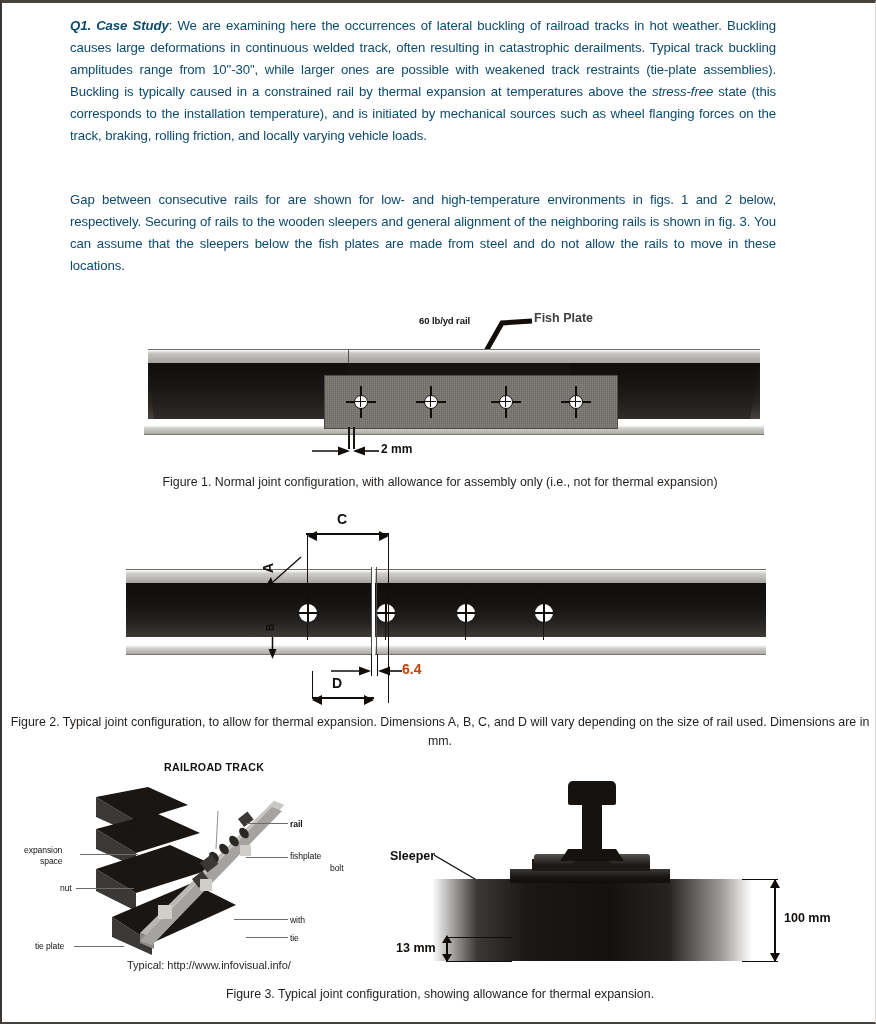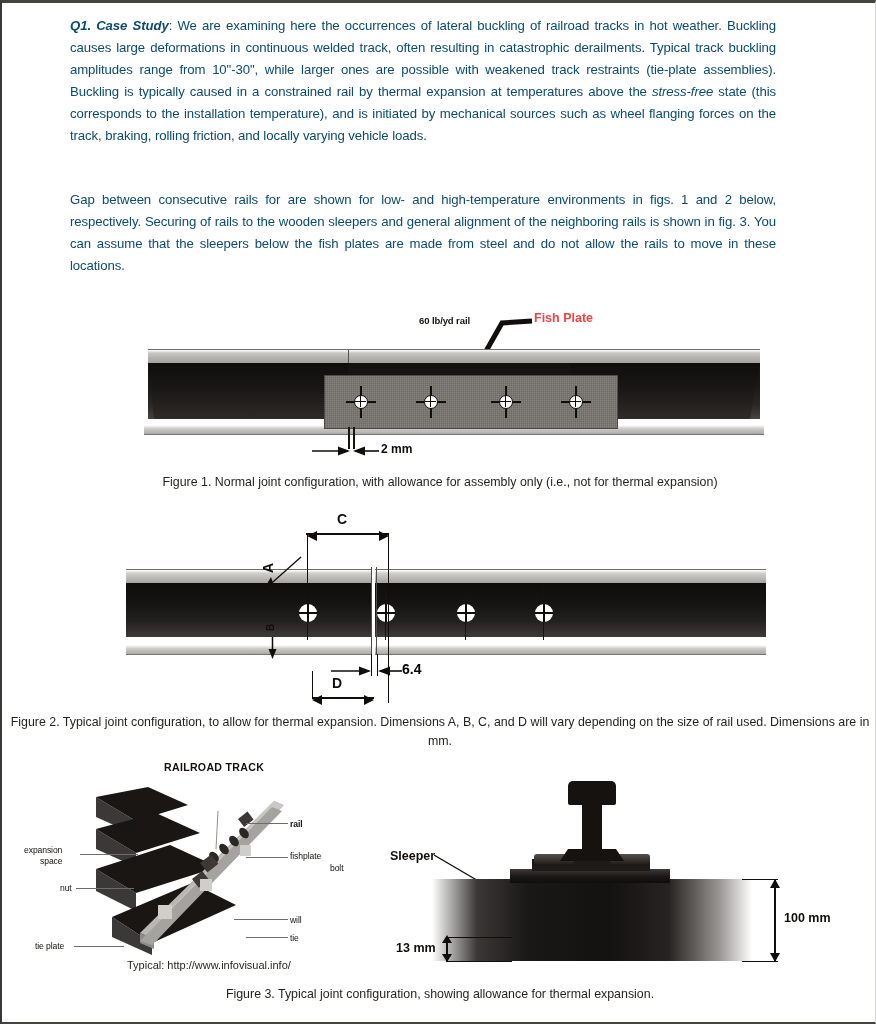--- a/index.html
+++ b/index.html
@@ -38,21 +38,21 @@
     color:#231f1c;
     line-height:19px;
   }
   .cap1{top:470px;}
   .cap2{top:710px;}
   .cap3{top:982px;}
 
   
   .fig1{position:absolute;left:142px;top:300px;width:620px;height:165px;}
   .f1-label-rail{position:absolute;left:275px;top:12px;font-size:9.5px;color:#15120f;font-weight:600;letter-spacing:-0.1px;}
-  .f1-label-fish{position:absolute;left:390px;top:8px;font-size:12.5px;color:#ef4444;font-weight:bold;}
+  .f1-label-fish{position:absolute;left:390px;top:8px;font-size:12.5px;color:#404040;font-weight:bold;}
   .f1-leader{position:absolute;left:310px;top:14px;width:80px;height:82px;}
 
   .f1-railtop{position:absolute;left:4px;top:46px;width:612px;height:14px;
      background:linear-gradient(180deg,#ffffff 0%,#c9c7c3 22%,#b2b0ac 60%,#a3a19d 100%);
      border-top:1px solid #6e6c69;}
   .f1-railtop:after{content:"";position:absolute;left:200px;top:0;width:1px;height:14px;background:#55534f;}
   .f1-web{position:absolute;left:4px;top:60px;width:612px;height:56px;
      background:linear-gradient(180deg,#141210 0%,#1b1917 40%,#2a2724 75%,#474340 100%);}
   .f1-web-l{position:absolute;left:0;top:0;width:200px;height:56px;
      background:linear-gradient(180deg,#100e0c 0%,#191715 45%,#2e2b28 100%);
@@ -119,21 +119,21 @@
       transform:rotate(-90deg);transform-origin:left top;}
   .f2-Aleader{position:absolute;left:133px;top:44px;width:44px;height:36px;}
   .f2-Blbl{position:absolute;left:139px;top:120px;font-size:10px;font-weight:600;color:#100d0a;
       transform:rotate(-90deg);transform-origin:left top;}
   .f2-Barrow{position:absolute;left:142px;top:126px;width:9px;height:22px;}
 
   .f2-ext64a{position:absolute;left:245px;top:143px;width:1.3px;height:22px;background:#100d0a;}
   .f2-ext64b{position:absolute;left:251px;top:143px;width:1.3px;height:22px;background:#100d0a;}
   .f2-64arrowL{position:absolute;left:205px;top:155px;width:40px;height:10px;}
   .f2-64arrowR{position:absolute;left:252px;top:155px;width:24px;height:10px;}
-  .f2-64lbl{position:absolute;left:276px;top:150px;font-size:14px;font-weight:600;color:#000000;}
+  .f2-64lbl{position:absolute;left:276px;top:150px;font-size:14px;font-weight:600;color:#c2410c;}
 
   .f2-Dline{position:absolute;left:186px;top:186px;width:62px;height:1.6px;background:#100d0a;}
   .f2-D-l{position:absolute;left:186px;top:184px;width:0;height:0;
      border-top:5px solid transparent;border-bottom:5px solid transparent;border-right:10px solid #100d0a;}
   .f2-D-r{position:absolute;left:238px;top:184px;width:0;height:0;
      border-top:5px solid transparent;border-bottom:5px solid transparent;border-left:10px solid #100d0a;}
   .f2-Dext{position:absolute;left:186px;top:160px;width:1.3px;height:28px;background:#100d0a;}
   .f2-Dlbl{position:absolute;left:206px;top:164px;font-size:14px;font-weight:600;color:#100d0a;}
 
   
@@ -353,21 +353,21 @@
     <div class="f3l-lbl" style="left:16px;top:95px;">space</div>
     <div class="f3l-lbl" style="left:36px;top:122px;">nut</div>
     <div class="f3l-lbl" style="left:11px;top:180px;text-align:right;">tie plate</div>
     <div class="f3-leader" style="left:56px;top:93px;width:58px;"></div>
     <div class="f3-leader" style="left:52px;top:127px;width:58px;"></div>
     <div class="f3-leader" style="left:50px;top:185px;width:50px;"></div>
 
     <div class="f3l-lbl" style="left:266px;top:58px;font-weight:bold;">rail</div>
     <div class="f3l-lbl" style="left:266px;top:90px;">fishplate</div>
     <div class="f3l-lbl" style="left:282px;top:102px;padding-left:24px;">bolt</div>
-    <div class="f3l-lbl" style="left:266px;top:154px;">will</div>
+    <div class="f3l-lbl" style="left:266px;top:154px;">with</div>
     <div class="f3l-lbl" style="left:266px;top:172px;">tie</div>
     <div class="f3-leader" style="left:222px;top:62px;width:42px;"></div>
     <div class="f3-leader" style="left:222px;top:96px;width:42px;"></div>
     <div class="f3-leader" style="left:210px;top:158px;width:54px;"></div>
     <div class="f3-leader" style="left:222px;top:176px;width:42px;"></div>
   </div>
 
   <div class="fig3r">
     <div class="sleeper-lbl">Sleeper</div>
     <svg style="position:absolute;left:52px;top:92px;width:66px;height:40px;" viewBox="0 0 66 40">

